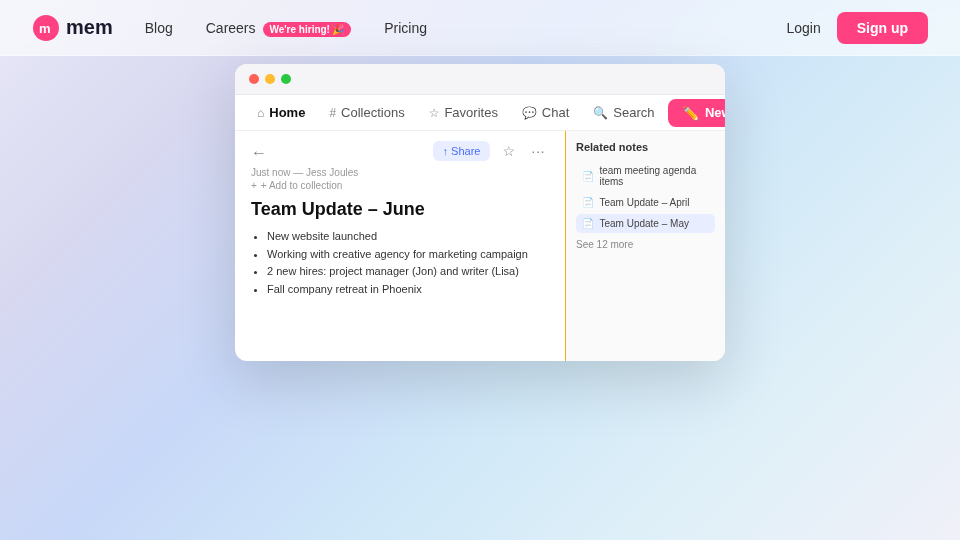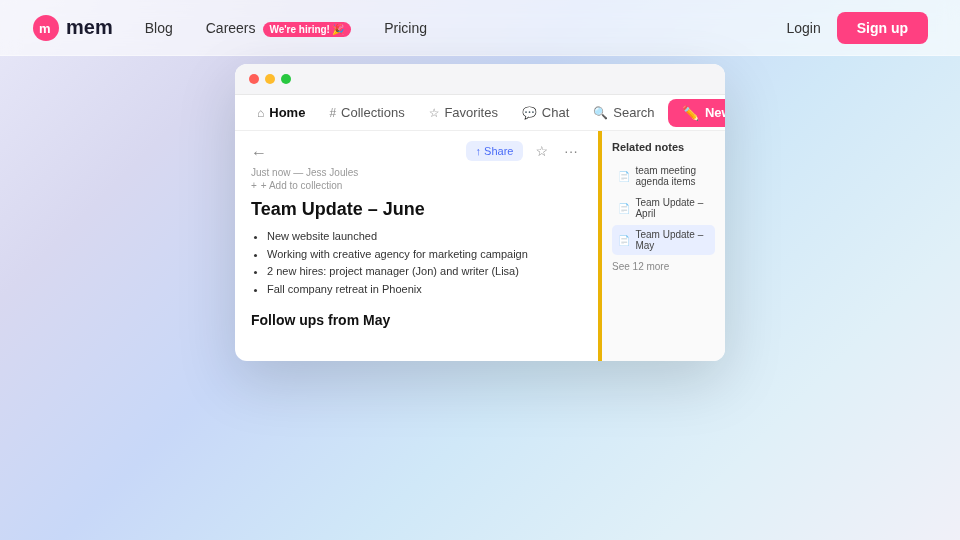--- a/index.html
+++ b/index.html
@@ -264,22 +264,22 @@
     }
     .follow-up-title {
       font-size: 14px;
       font-weight: 700;
       color: #111;
       margin-top: 10px;
       margin-bottom: 4px;
     }
 
     .window-sidebar {
-      width: 127px;
-      border-left: 4px solid #eab308;
+      width: 160px;
+      border-left: 1px solid #eab308;
       padding: 10px 10px;
       background: #fafafa;
     }
     .related-title {
       font-size: 11px;
       font-weight: 700;
       color: #333;
       margin-bottom: 8px;
     }
     .related-item {
@@ -394,21 +394,20 @@
           <span>+</span><span style="display:inline;text-align:center;">+ Add to collection</span>
         </div>
         <div class="note-title">Team Update – June</div>
         <div class="note-content">
           <ul>
             <li>New website launched</li>
             <li>Working with creative agency for marketing campaign</li>
             <li>2 new hires: project manager (Jon) and writer (Lisa)</li>
             <li>Fall company retreat in Phoenix</li>
           </ul>
-          <div class="follow-up-title">Follow ups from May</div>
         </div>
       </div>
 
       <div class="window-sidebar">
         <div class="related-title">Related notes</div>
         <div class="related-item">
           <span class="related-icon">📄</span>
           <span>team meeting agenda items</span>
         </div>
         <div class="related-item">

